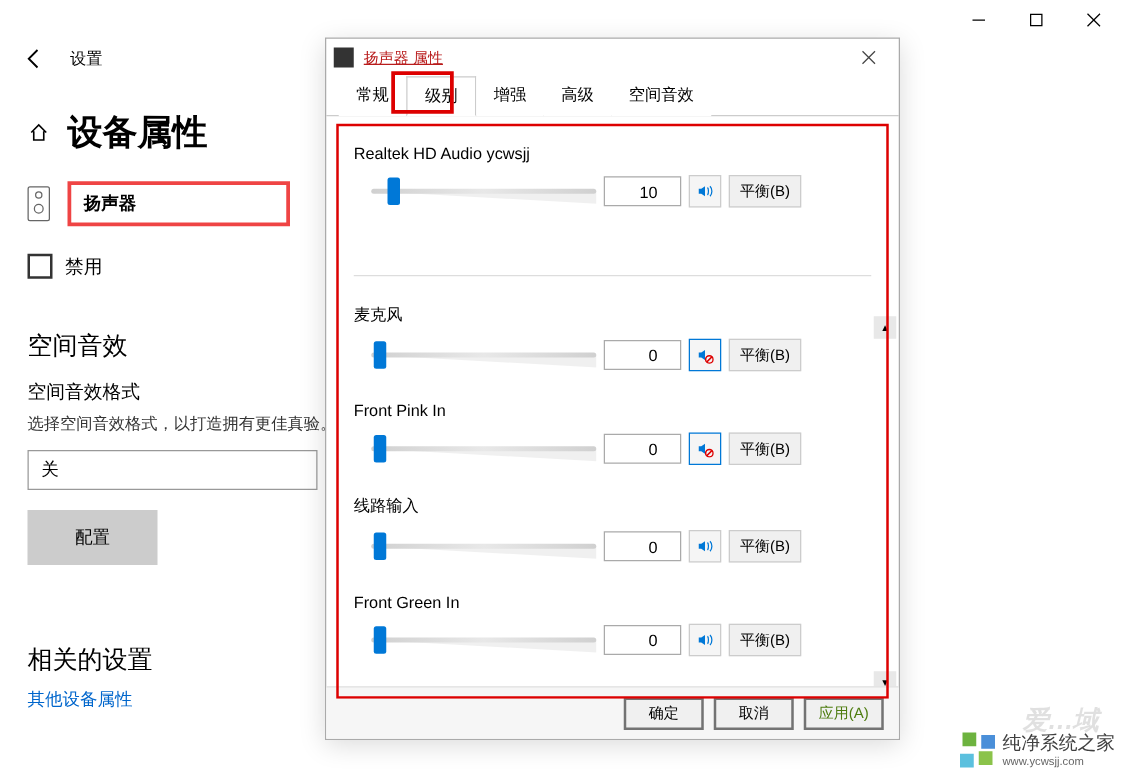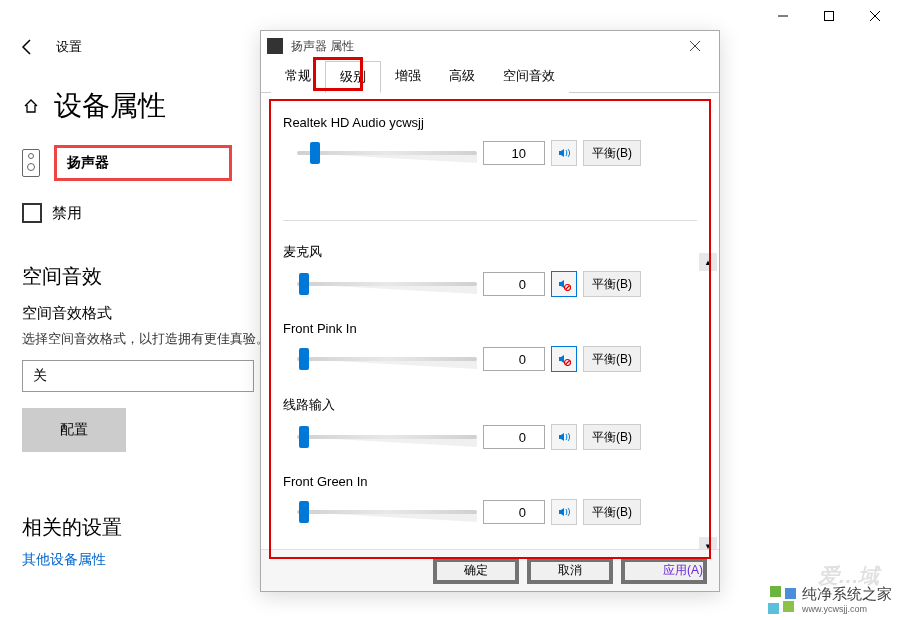--- a/index.html
+++ b/index.html
@@ -10,21 +10,21 @@
     .titlebar-controls { display: flex; }
     .titlebar-btn { width: 46px; height: 32px; display: flex; align-items: center; justify-content: center; color: #000; cursor: pointer; }
     .titlebar-btn svg { width: 12px; height: 12px; }
     
     
     .settings-head { display: flex; align-items: center; height: 30px; padding-left: 18px; gap: 18px; }
     .back-arrow { width: 20px; height: 20px; cursor: pointer; }
     .settings-label { font-size: 13px; color: #000; }
     .settings-title-row { display: flex; align-items: center; padding: 25px 0 20px 22px; gap: 14px; }
     .home-icon { width: 18px; height: 18px; }
-    .settings-title { font-size: 28px; font-weight: 400; }
+    .settings-title { font-size: 28px; font-weight: 700; }
     
     .device-row { display: flex; align-items: center; margin-left: 22px; gap: 14px; }
     .device-icon { width: 18px; height: 28px; border: 1px solid #666; border-radius: 2px; position: relative; }
     .device-icon::before, .device-icon::after { content: ''; position: absolute; left: 50%; transform: translateX(-50%); width: 4px; height: 4px; border: 1px solid #666; border-radius: 50%; }
     .device-icon::before { top: 3px; }
     .device-icon::after { bottom: 5px; width: 6px; height: 6px; }
     .device-field { border: 3px solid #ef4444; padding: 6px 10px; font-size: 14px; width: 178px; font-weight: bold; }
     
     .disable-row { display: flex; align-items: center; margin-left: 22px; margin-top: 22px; gap: 10px; }
     .checkbox { width: 20px; height: 20px; border: 2px solid #333; cursor: pointer; }
@@ -36,21 +36,21 @@
     .dropdown { border: 1px solid #999; padding: 6px 10px; font-size: 14px; width: 232px; margin-left: 22px; cursor: pointer; }
     .config-btn { margin: 16px 0 0 22px; width: 104px; height: 44px; background: #ccc; border: none; font-size: 14px; cursor: pointer; }
     
     .related-title { font-size: 20px; margin: 62px 0 10px 22px; }
     .related-link { font-size: 14px; color: #0066cc; margin-left: 22px; cursor: pointer; }
     
     
     .dialog { position: absolute; top: 30px; left: 260px; width: 460px; height: 562px; background: #fff; border: 1px solid #aaa; box-shadow: 0 4px 20px rgba(0,0,0,0.15); }
     .dialog-titlebar { height: 30px; display: flex; align-items: center; padding: 0 6px; }
     .dialog-icon { width: 16px; height: 16px; background: #333; margin-right: 8px; }
-    .dialog-title { font-size: 12px; color: #404040; flex: 1; }
+    .dialog-title { font-size: 12px; color: #b91c1c; flex: 1; text-decoration: underline; }
     .dialog-close { width: 36px; height: 26px; display: flex; align-items: center; justify-content: center; cursor: pointer; }
     
     .tab-row { display: flex; padding-left: 10px; position: relative; }
     .tab-line { position: absolute; bottom: 0; left: 0; right: 0; height: 1px; background: #ccc; z-index: 0; }
     .tab { padding: 6px 14px; font-size: 13px; cursor: pointer; position: relative; z-index: 1; background: #fff; text-align: center; }
     .tab.active { border: 1px solid #ccc; border-bottom: 1px solid #fff; }
     .tab-highlight { position: absolute; border: 3px solid #d00; pointer-events: none; top: -4px; left: 52px; width: 50px; height: 34px; z-index: 5; }
     
     .dialog-body { position: relative; padding: 0 12px; height: 466px; overflow: hidden; }
     .content-highlight { position: absolute; top: 6px; left: 8px; right: 8px; bottom: 0; border: 2px solid #d00; pointer-events: none; z-index: 3; }
@@ -67,22 +67,22 @@
     .mute-btn { width: 26px; height: 26px; border: 1px solid #ccc; background: #f5f5f5; display: flex; align-items: center; justify-content: center; cursor: pointer; }
     .mute-btn.muted { border: 1px solid #0078d7; }
     .mute-btn svg { width: 14px; height: 14px; }
     .balance-btn { width: 58px; height: 26px; border: 1px solid #ccc; background: #f0f0f0; font-size: 12px; cursor: pointer; }
     .divider { height: 1px; background: #ddd; margin: 8px 10px; }
     
     .scrollbar-up { position: absolute; right: 2px; top: 160px; width: 18px; height: 18px; background: #e8e8e8; display: flex; align-items: center; justify-content: center; cursor: pointer; font-size: 9px; }
     .scrollbar-down { position: absolute; right: 2px; bottom: 4px; width: 18px; height: 18px; background: #e8e8e8; display: flex; align-items: center; justify-content: center; cursor: pointer; font-size: 9px; }
     
     .dialog-footer { position: absolute; bottom: 0; left: 0; right: 0; height: 42px; display: flex; align-items: center; justify-content: flex-end; padding: 0 12px; gap: 8px; border-top: 1px solid #e0e0e0; background: #f6f6f6; }
-    .footer-btn { width: 86px; height: 26px; border: 4px solid #737373; background: #f0f0f0; font-size: 12px; cursor: pointer; }
-    .footer-btn.disabled { color: #6d28d9; cursor: default; text-align: right; }
+    .footer-btn { width: 64px; height: 26px; border: 2px solid #737373; background: #f0f0f0; font-size: 12px; cursor: pointer; }
+    .footer-btn.disabled { color: #4d7c0f; cursor: default; }
     
     .watermark { position: absolute; bottom: 6px; right: 6px; display: flex; align-items: center; gap: 6px; }
     .wm-squares { position: relative; width: 28px; height: 28px; }
     .wm-sq { position: absolute; width: 11px; height: 11px; }
     .wm-sq.a { top: 0; left: 2px; background: #6db33f; }
     .wm-sq.b { top: 2px; right: 0; background: #4a8fd9; }
     .wm-sq.c { bottom: 0; left: 0; background: #5bc0de; }
     .wm-sq.d { bottom: 2px; right: 2px; background: #8bc34a; }
     .wm-text { font-size: 15px; font-weight: 500; color: #404040; }
     .wm-sub { font-size: 9px; color: #666; }

